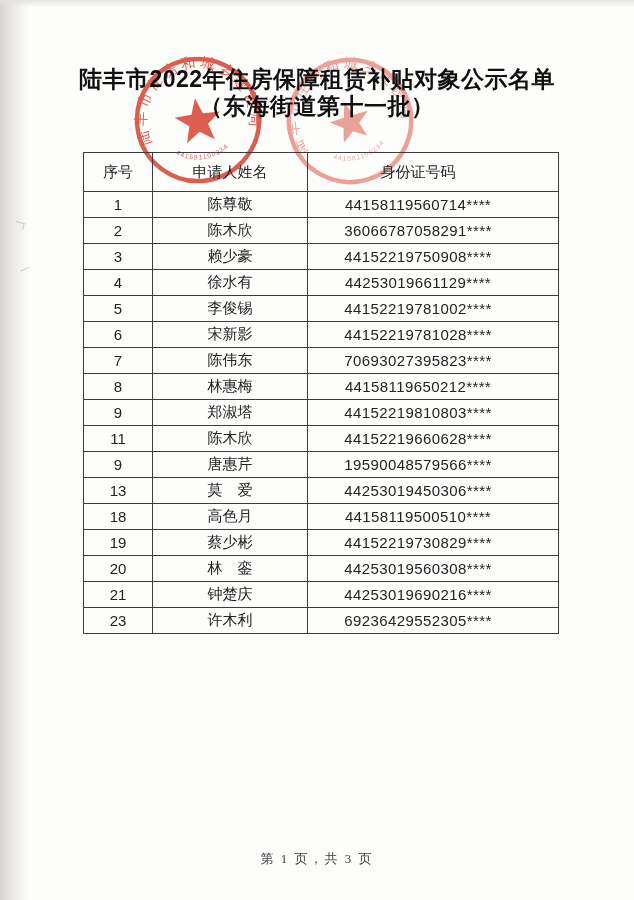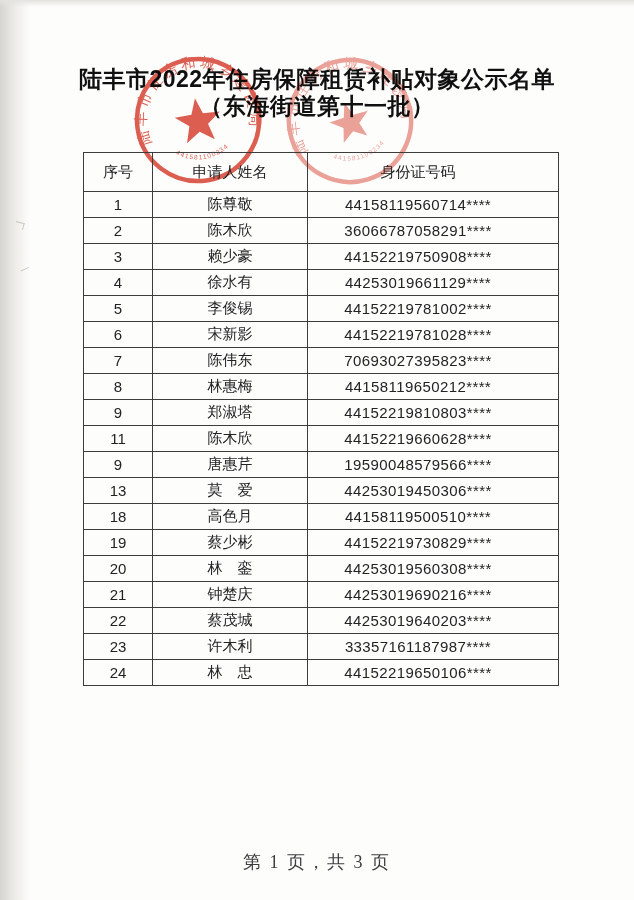--- a/index.html
+++ b/index.html
@@ -67,21 +67,21 @@
   table.roster thead th { height: 38px; }
   table.roster tbody td { height: 25px; }
   table.roster th:last-child, table.roster td:last-child { padding-right: 30px; }
   table.roster td:last-child { letter-spacing: 0.4px; }
 
   
   .footer {
     position: absolute; top: 850px; left: 0; right: 0;
     text-align: center;
     font-family: "Liberation Serif", serif;
-    font-size: 18px; color: #3d3d3d; letter-spacing: 2px;
+    font-size: 13px; color: #3d3d3d; letter-spacing: 2px;
   }
 </style>
 </head>
 <body>
 
 <div class="page">
 
   <div class="edge-left"></div>
   <div class="edge-top"></div>
   <div class="pencil-mark-1"></div>
@@ -210,32 +210,22 @@
           <td>20</td>
           <td>林　銮</td>
           <td>44253019560308****</td>
         </tr>
         <tr>
           <td>21</td>
           <td>钟楚庆</td>
           <td>44253019690216****</td>
         </tr>
         <tr>
-          <td>22</td>
-          <td>蔡茂城</td>
-          <td>44253019640203****</td>
-        </tr>
-        <tr>
           <td>23</td>
           <td>许木利</td>
-          <td>33357161187987****</td>
-        </tr>
-        <tr>
-          <td>24</td>
-          <td>林　忠</td>
-          <td>44152219650106****</td>
+          <td>69236429552305****</td>
         </tr>
       </tbody>
   </table>
 
   <div class="footer">第 1 页，共 3 页</div>
 
 </div>
 
 </body></html>

